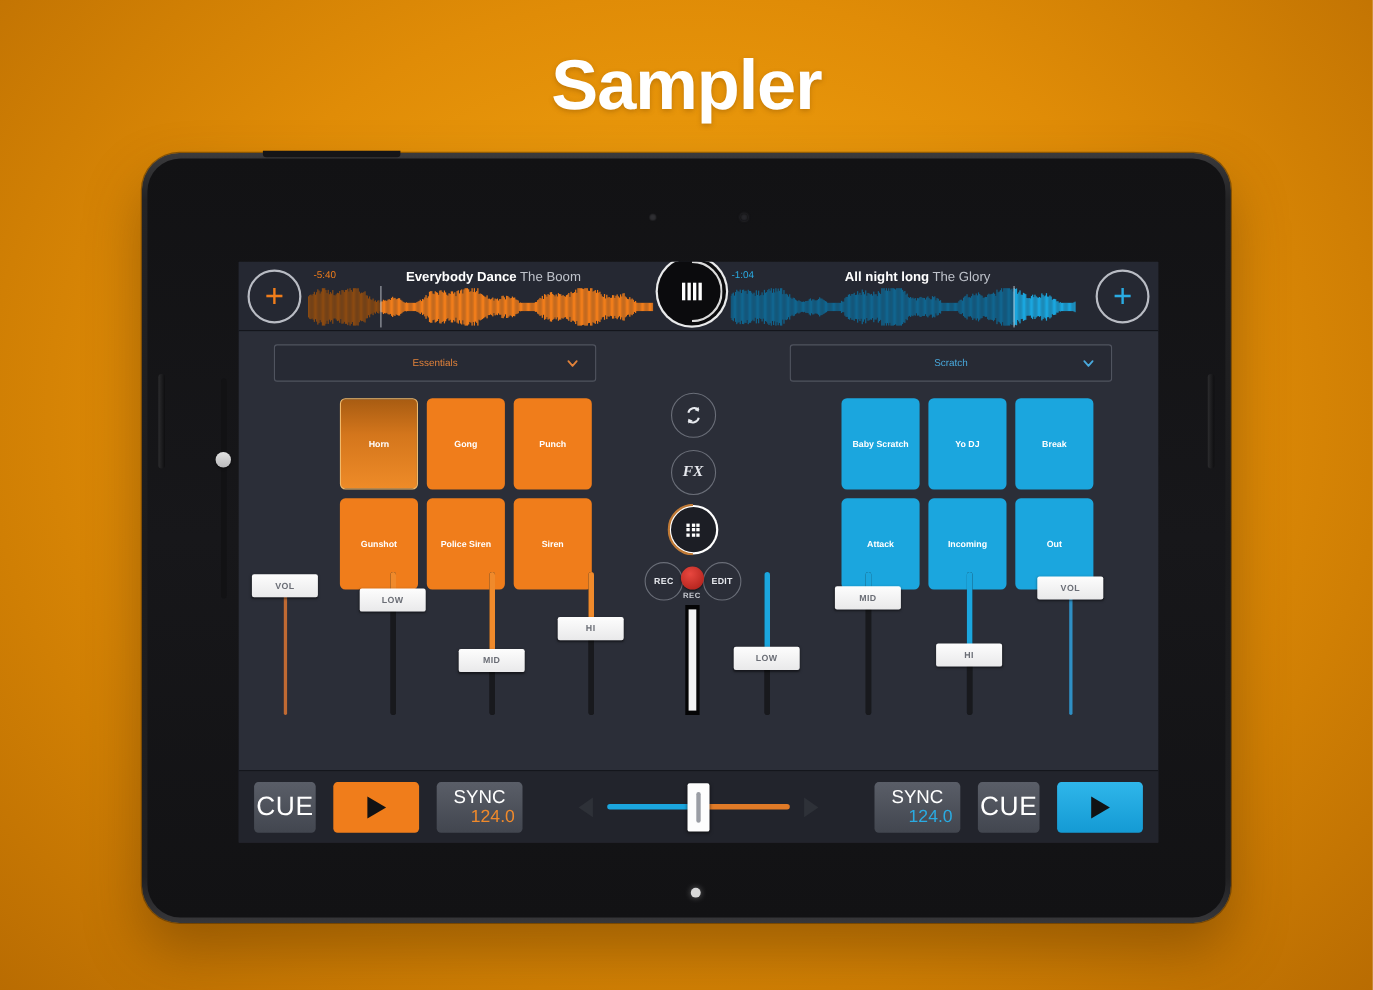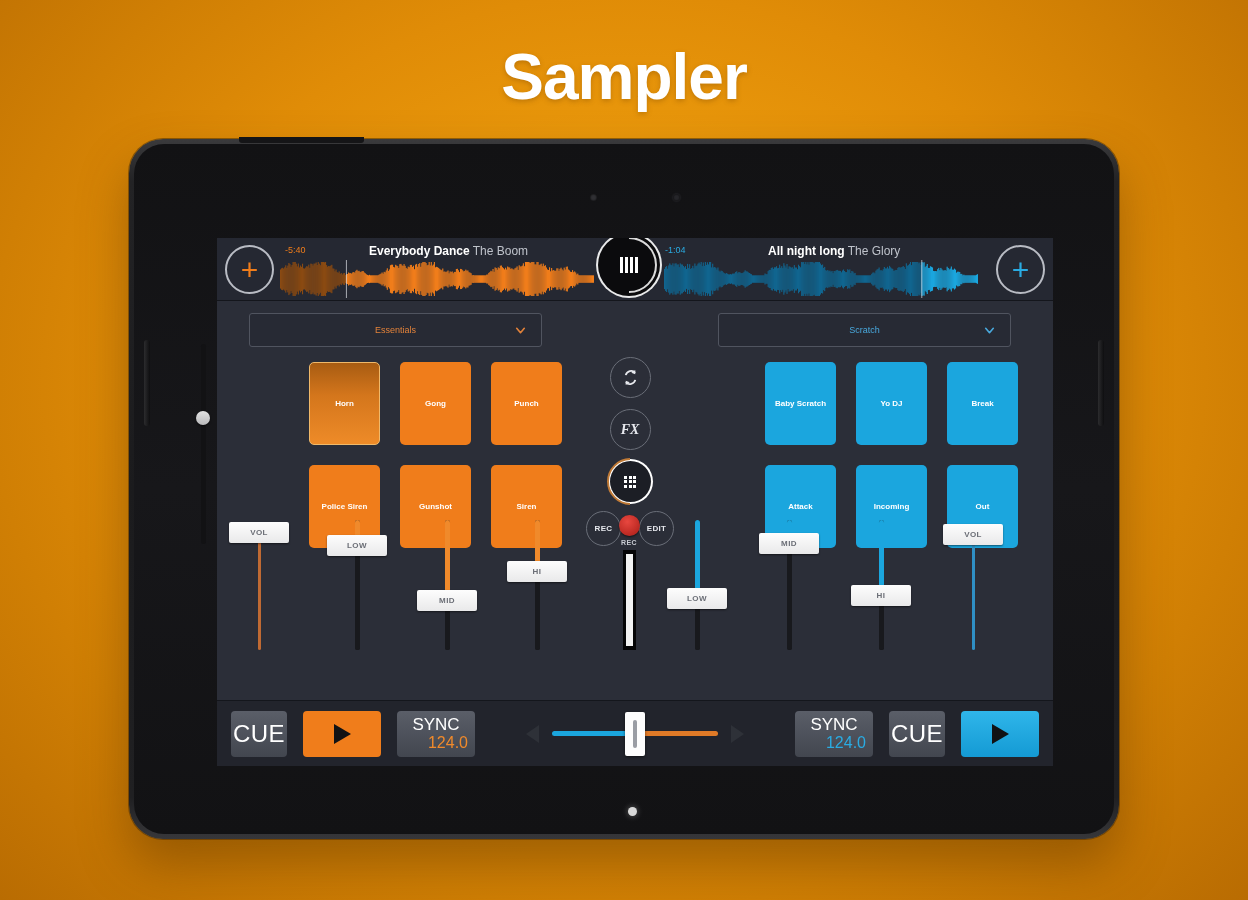--- a/index.html
+++ b/index.html
@@ -126,21 +126,21 @@
     font-size: 9px;
   }
   .sel.l { left: 32px; width: 293px; color: #e2823a; }
   .sel.r { left: 501px; width: 293px; color: #49a9dd; }
   .sel .chev {
     position: absolute; right: 14px; top: 10px;
     width: 13px; height: 13px;
   }
   .sel .chev svg { display: block; }
 
-  .pads { position: absolute; display: grid; grid-template-columns: repeat(3, 71px); grid-template-rows: repeat(2, 83px); gap: 20px; padding-left: 24px; }
+  .pads { position: absolute; display: grid; grid-template-columns: repeat(3, 71px); grid-template-rows: repeat(2, 83px); gap: 8px; padding-left: 24px; }
   .pads.l { left: 68px; top: 61px; }
   .pads.r { left: 524px; top: 61px; }
   .pad {
     border-radius: 5px;
     display: flex; align-items: center; justify-content: center;
     font-size: 8px; font-weight: bold; color: #ffffff;
     text-align: center; padding: 0 3px; line-height: 1.2;
   }
   .pad.orange { background: #f07d1b; }
   .pad.blue { background: #1ba6de; }
@@ -936,24 +936,24 @@
             <div class="pad orange active">
        <span>Horn</span>
      </div>
             <div class="pad orange">
        <span>Gong</span>
      </div>
             <div class="pad orange">
        <span>Punch</span>
      </div>
             <div class="pad orange">
-       <span>Police Siren</span>
+       <span>Gunshot</span>
      </div>
             <div class="pad orange">
-       <span>Gunshot</span>
+       <span>Police Siren</span>
      </div>
             <div class="pad orange">
        <span>Siren</span>
      </div>
           </div>
         <div class="pads r" id="pads-right">
             <div class="pad blue">
        <span>Baby Scratch</span>
      </div>
             <div class="pad blue">

